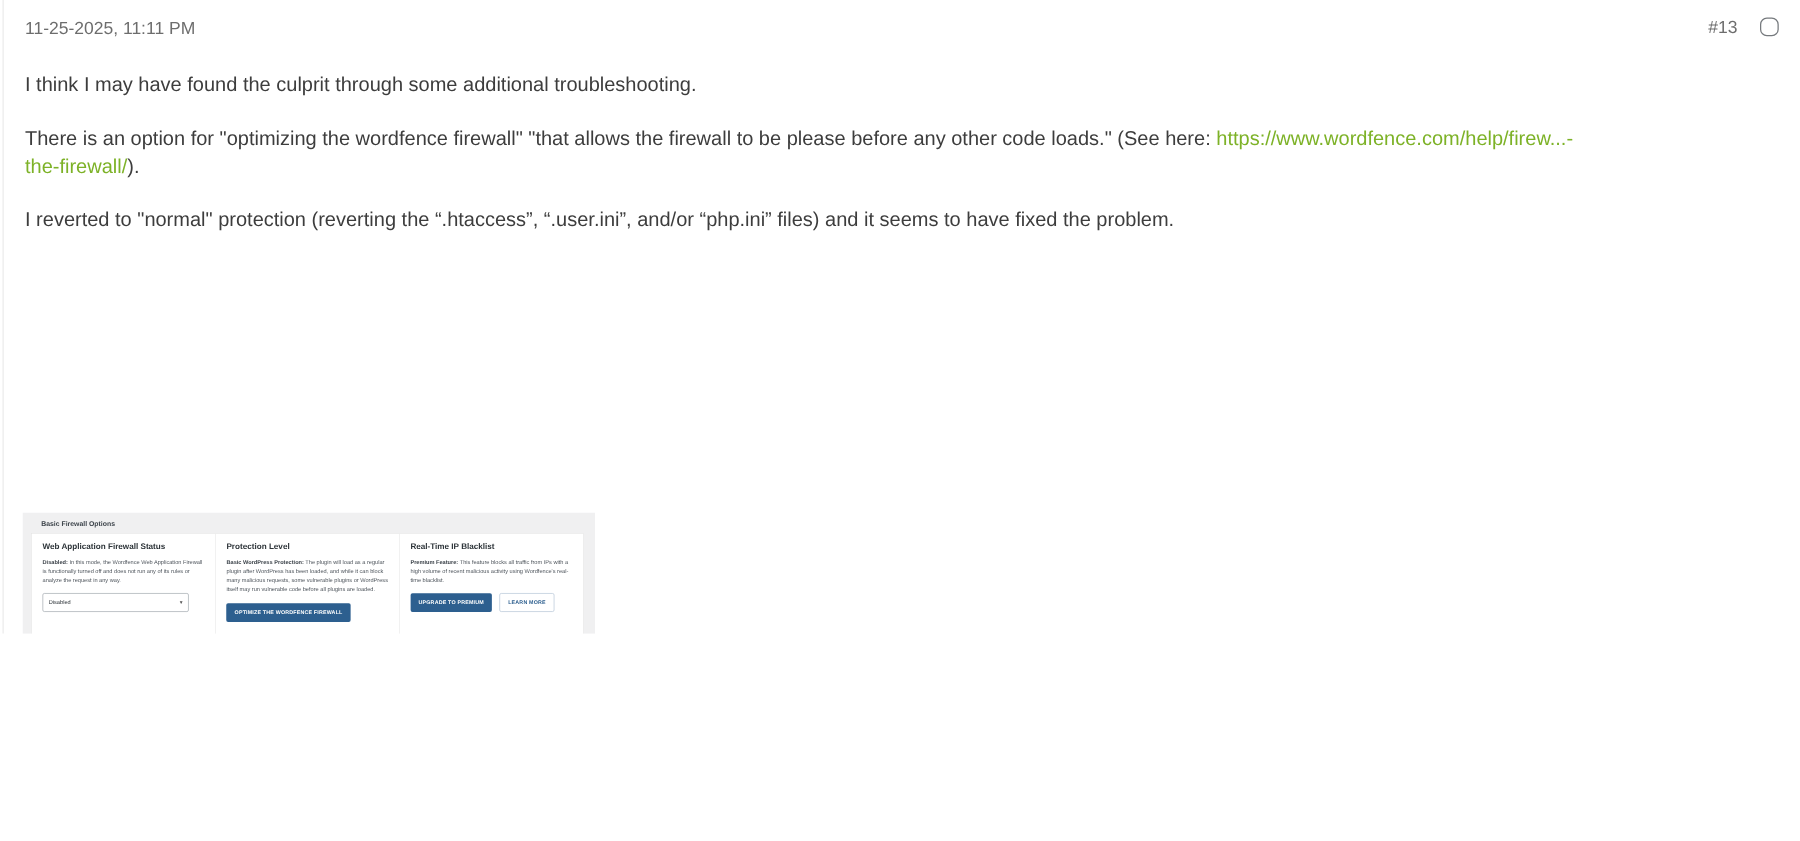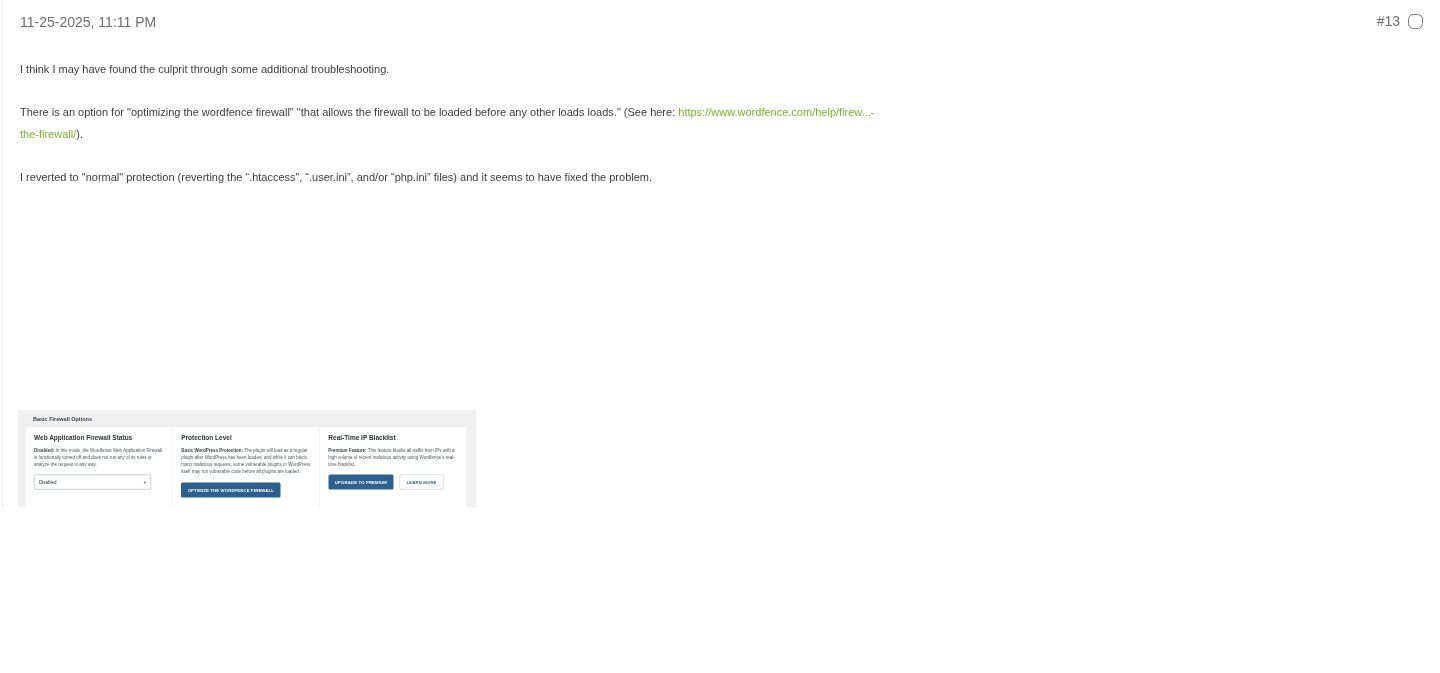--- a/index.html
+++ b/index.html
@@ -5,26 +5,26 @@
   * { margin:0; padding:0; box-sizing:border-box; }
   html,body { background:#ffffff; }
   body { font-family:"Liberation Sans", sans-serif; }
   .page { position:relative; width:1440px; height:507px; background:#fff; overflow:hidden; }
 
   .edge-left   { position:absolute; left:2px; top:0; width:1px; height:673px; background:#ececec; }
   .edge-bottom { position:absolute; left:0; top:670px; width:1440px; height:2px; background:#e2e2e2; }
 
   
   .post-date { position:absolute; left:20px; top:14px; font-size:14px; color:#6d6d6d; }
-  .post-meta { position:absolute; right:17px; top:13px; display:flex; align-items:center; gap:8px;text-align:right; }
+  .post-meta { position:absolute; right:17px; top:13px; display:flex; align-items:center; gap:18px;text-align:right; }
   .post-num  { font-size:14px; color:#6d6d6d; }
   .post-check{ width:15px; height:15px; border:1.6px solid #75797d; border-radius:5.5px; background:#fff; cursor:pointer; }
 
   
-  .post-text { position:absolute; left:20px; top:58px; width:1402px; font-size:11px; line-height:22px; color:#3d3d3d; }
+  .post-text { position:absolute; left:20px; top:58px; width:1402px; font-size:16px; line-height:22px; color:#3d3d3d; }
   .post-text p { margin:0 0 21px 0; }
   .post-text a { color:#7db227; text-decoration:none; }
 
   
   .shot-figure { position:absolute; left:18px; top:410px; width:458px; height:123px; overflow:hidden; cursor:pointer; }
   .scale-half  { transform:scale(0.5); transform-origin:0 0; }
 
   .wf-shot { position:relative; width:916px; height:246px; background:#f0f0f1; font-family:"Liberation Sans", sans-serif; }
   .wf-title { position:absolute; left:30px; top:12px; font-size:11px; font-weight:bold; color:#3c434a; }
   .wf-card  { position:absolute; left:14px; top:33px; width:884px; height:177px; background:#ffffff; border:1px solid #e4e4e4; display:flex; }
@@ -62,21 +62,21 @@
 
   <div class="post-date">11-25-2025, 11:11 PM</div>
   <div class="post-meta">
     <span class="post-num">#13</span>
     <span class="post-check"></span>
   </div>
 
   <div class="post-text">
     <p><span>I think I may have found the culprit through some additional troubleshooting.</span></p>
     <p>
-      <span>There is an option for "optimizing the wordfence firewall" "that allows the firewall to be loaded before any other loads loads." (See here: </span><a href="#"><span>https://www.wordfence.com/help/firew...-</span><br><span>the-firewall/</span></a><span>).</span>
+      <span>There is an option for "optimizing the wordfence firewall" "that allows the firewall to be please before any other code loads." (See here: </span><a href="#"><span>https://www.wordfence.com/help/firew...-</span><br><span>the-firewall/</span></a><span>).</span>
     </p>
     <p><span>I reverted to "normal" protection (reverting the “.htaccess”, “.user.ini”, and/or “php.ini” files) and it seems to have fixed the problem.</span></p>
   </div>
 
   <div class="shot-figure">
     <div class="scale-half">
       <div class="wf-shot">
         <div class="wf-title">Basic Firewall Options</div>
         <div class="wf-card">
           <div class="wf-col">

